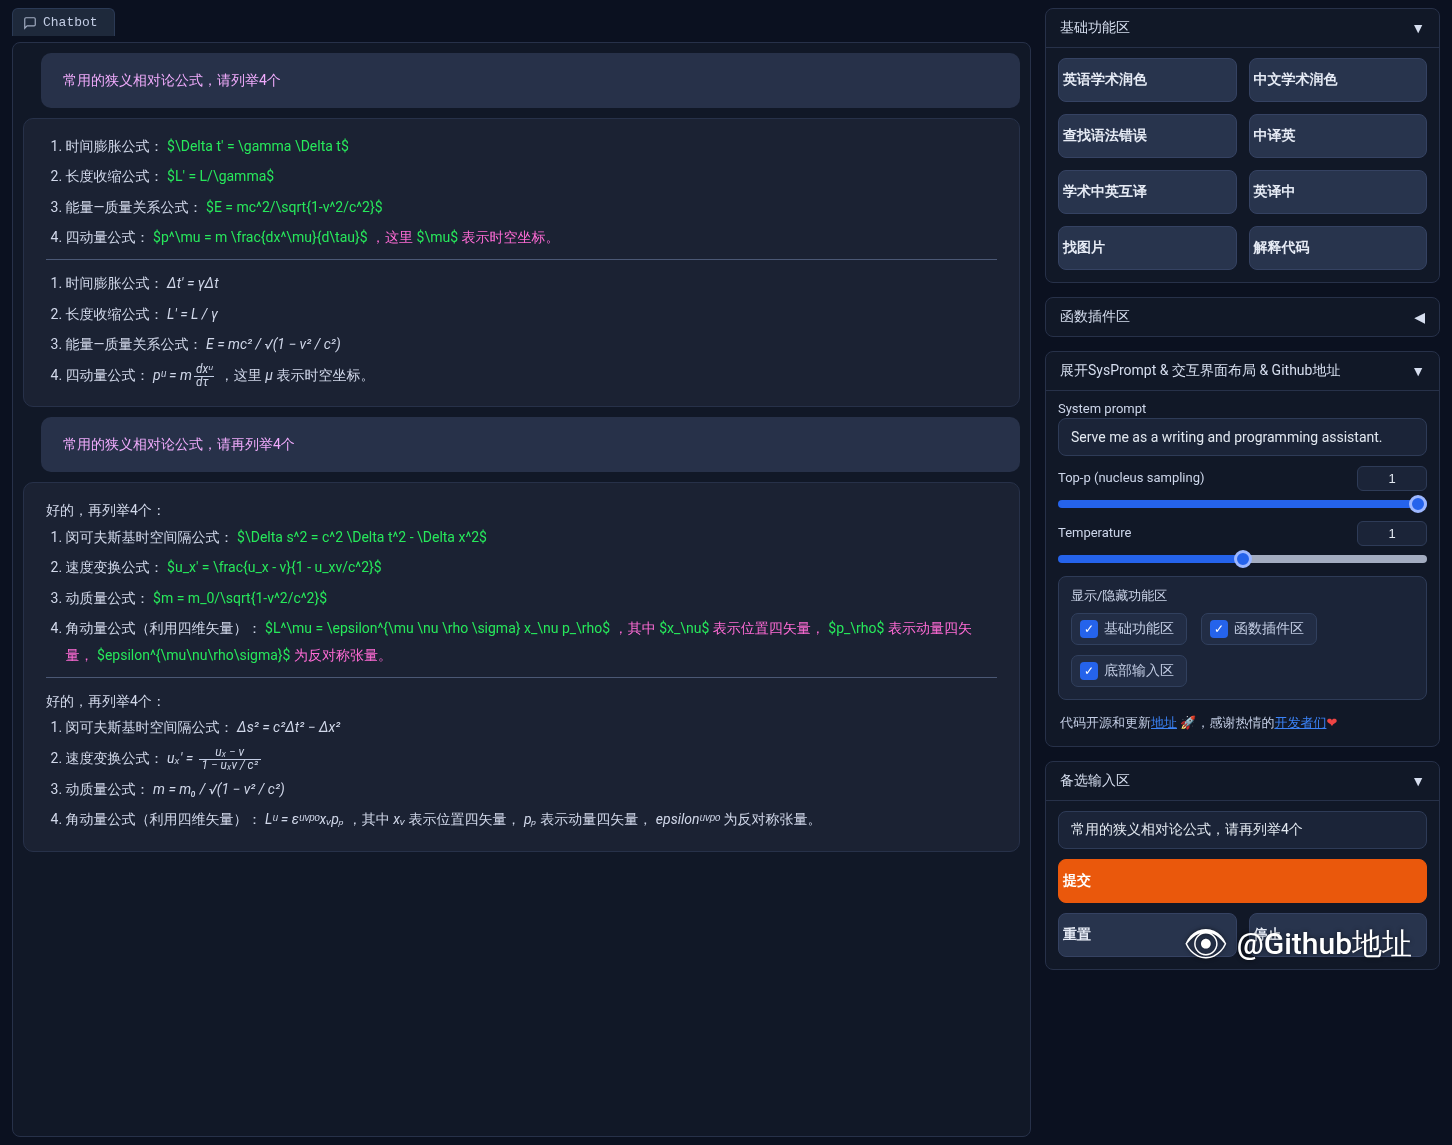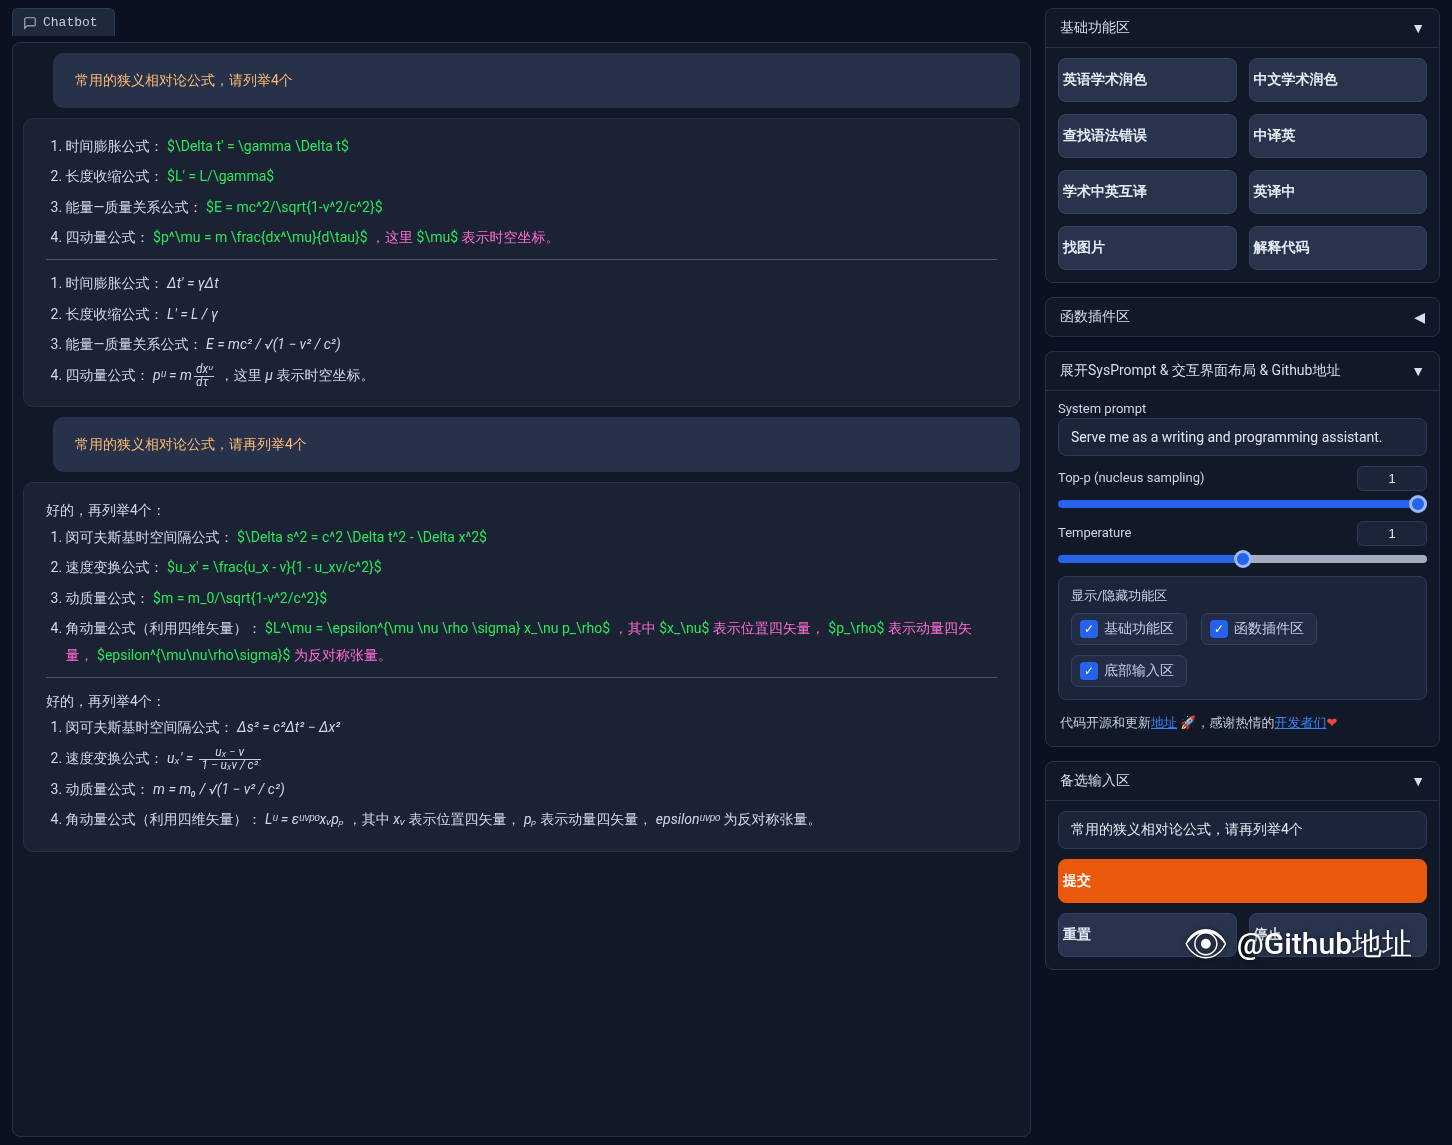--- a/index.html
+++ b/index.html
@@ -59,22 +59,22 @@
     padding: 10px 10px 10px 10px;
   }
   .msg {
     border-radius: 10px;
     padding: 14px 22px;
     margin-bottom: 10px;
     line-height: 1.9;
   }
   .msg.user {
     background: #273149;
-    color: #fdba74;
-    margin-left: 30px;
+    color: #f0abfc;
+    margin-left: 18px;
   }
   .msg.assistant {
     background: #1b2233;
     border: 1px solid #273149;
     color: #d1d8ea;
   }
   .msg.assistant ol { margin-left: 1.4em; }
   .msg .prefix { color: #d1d8ea; }
   hr.sep {
     border: none;

